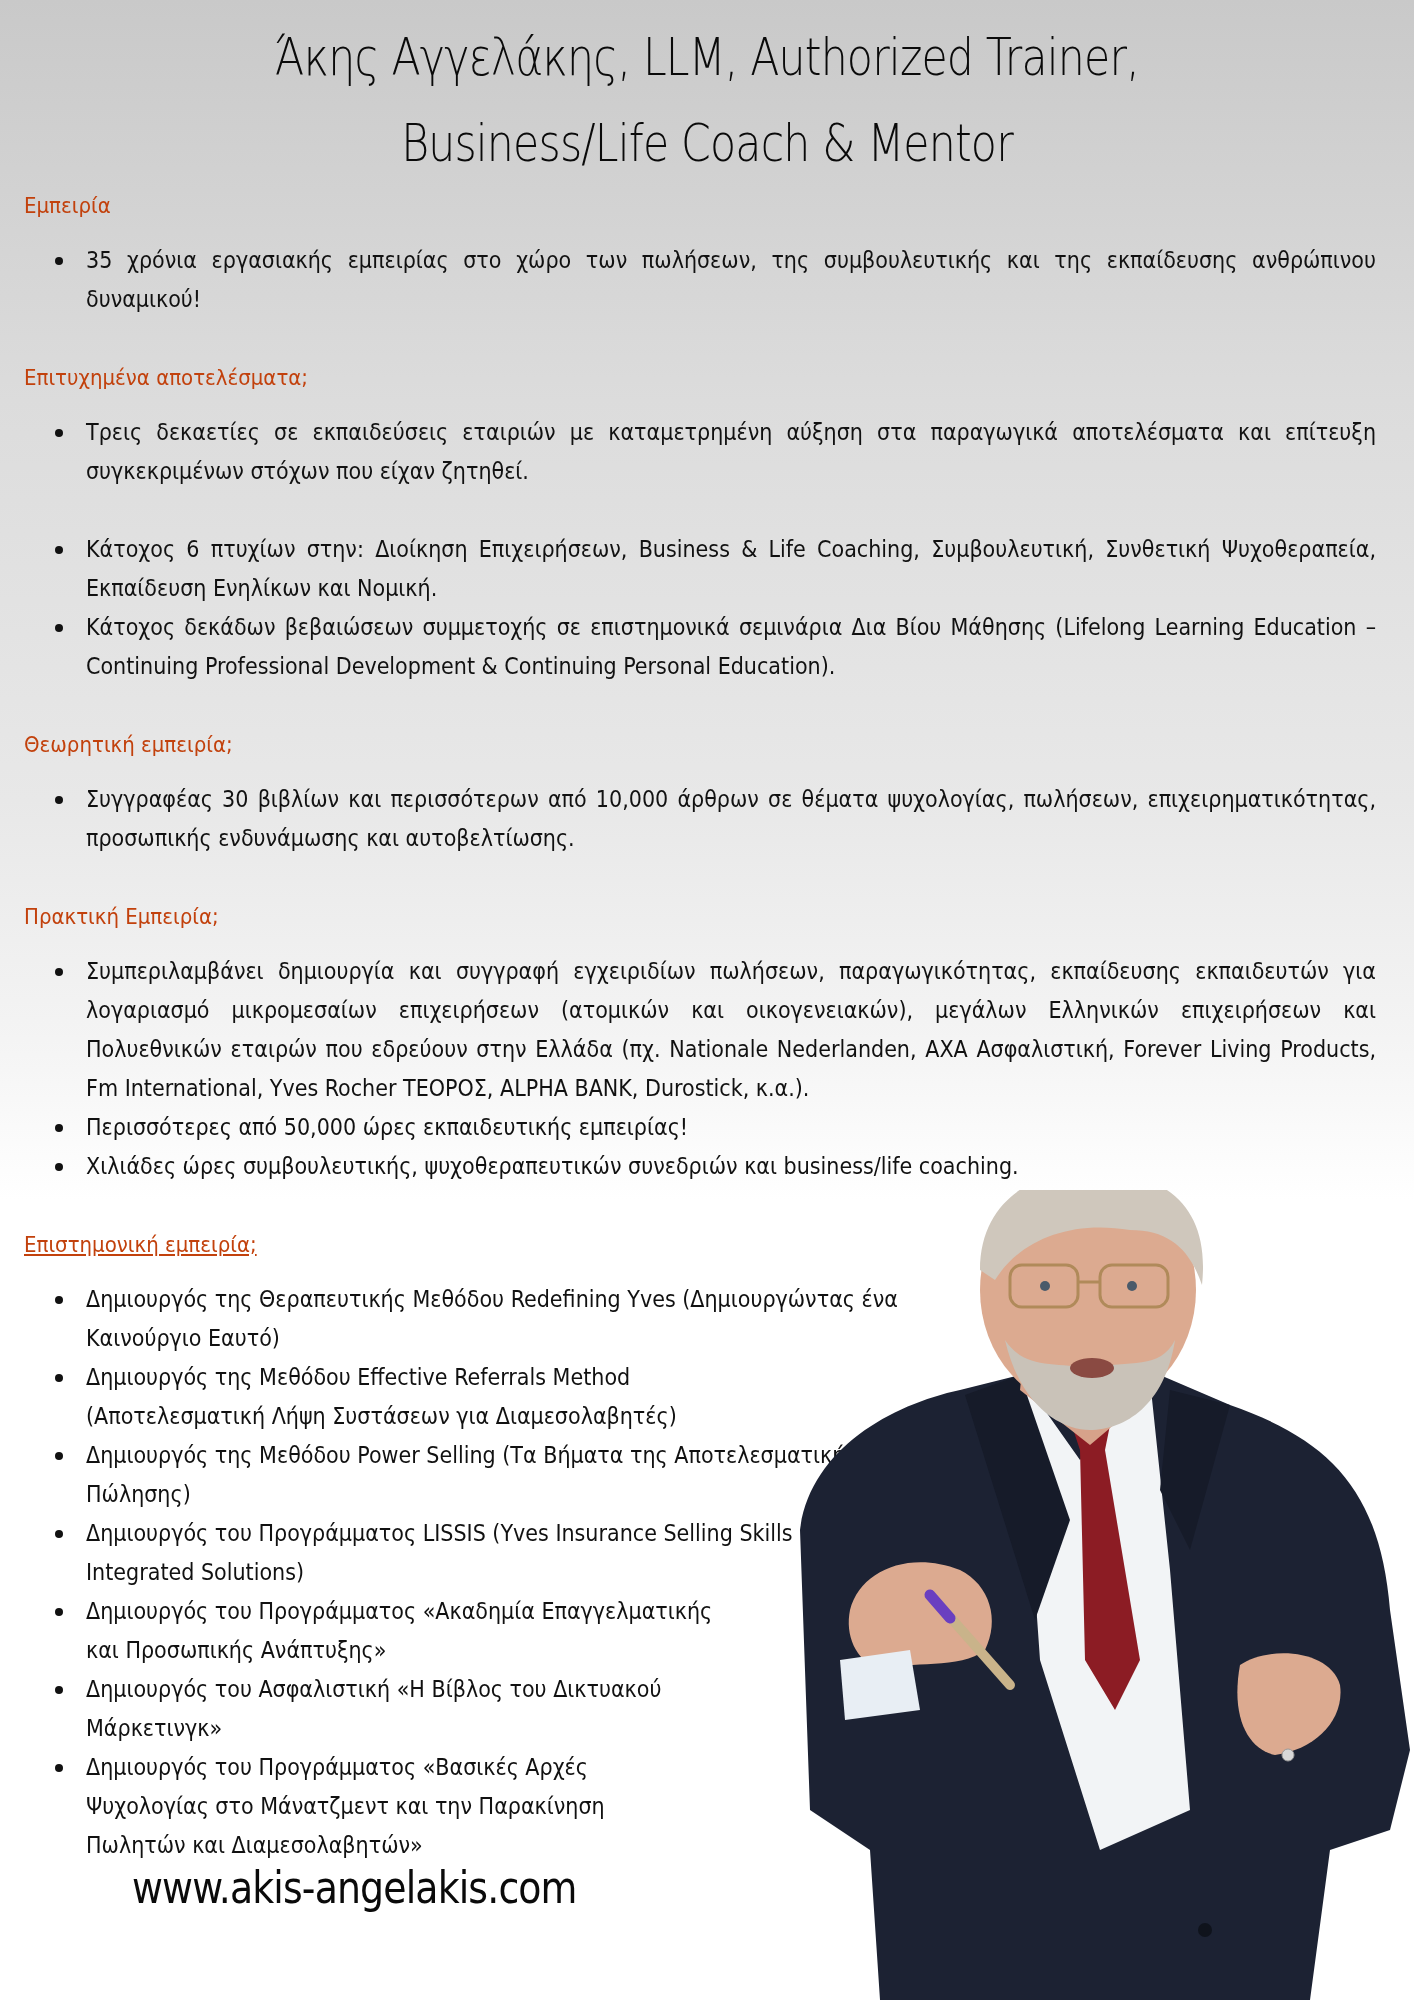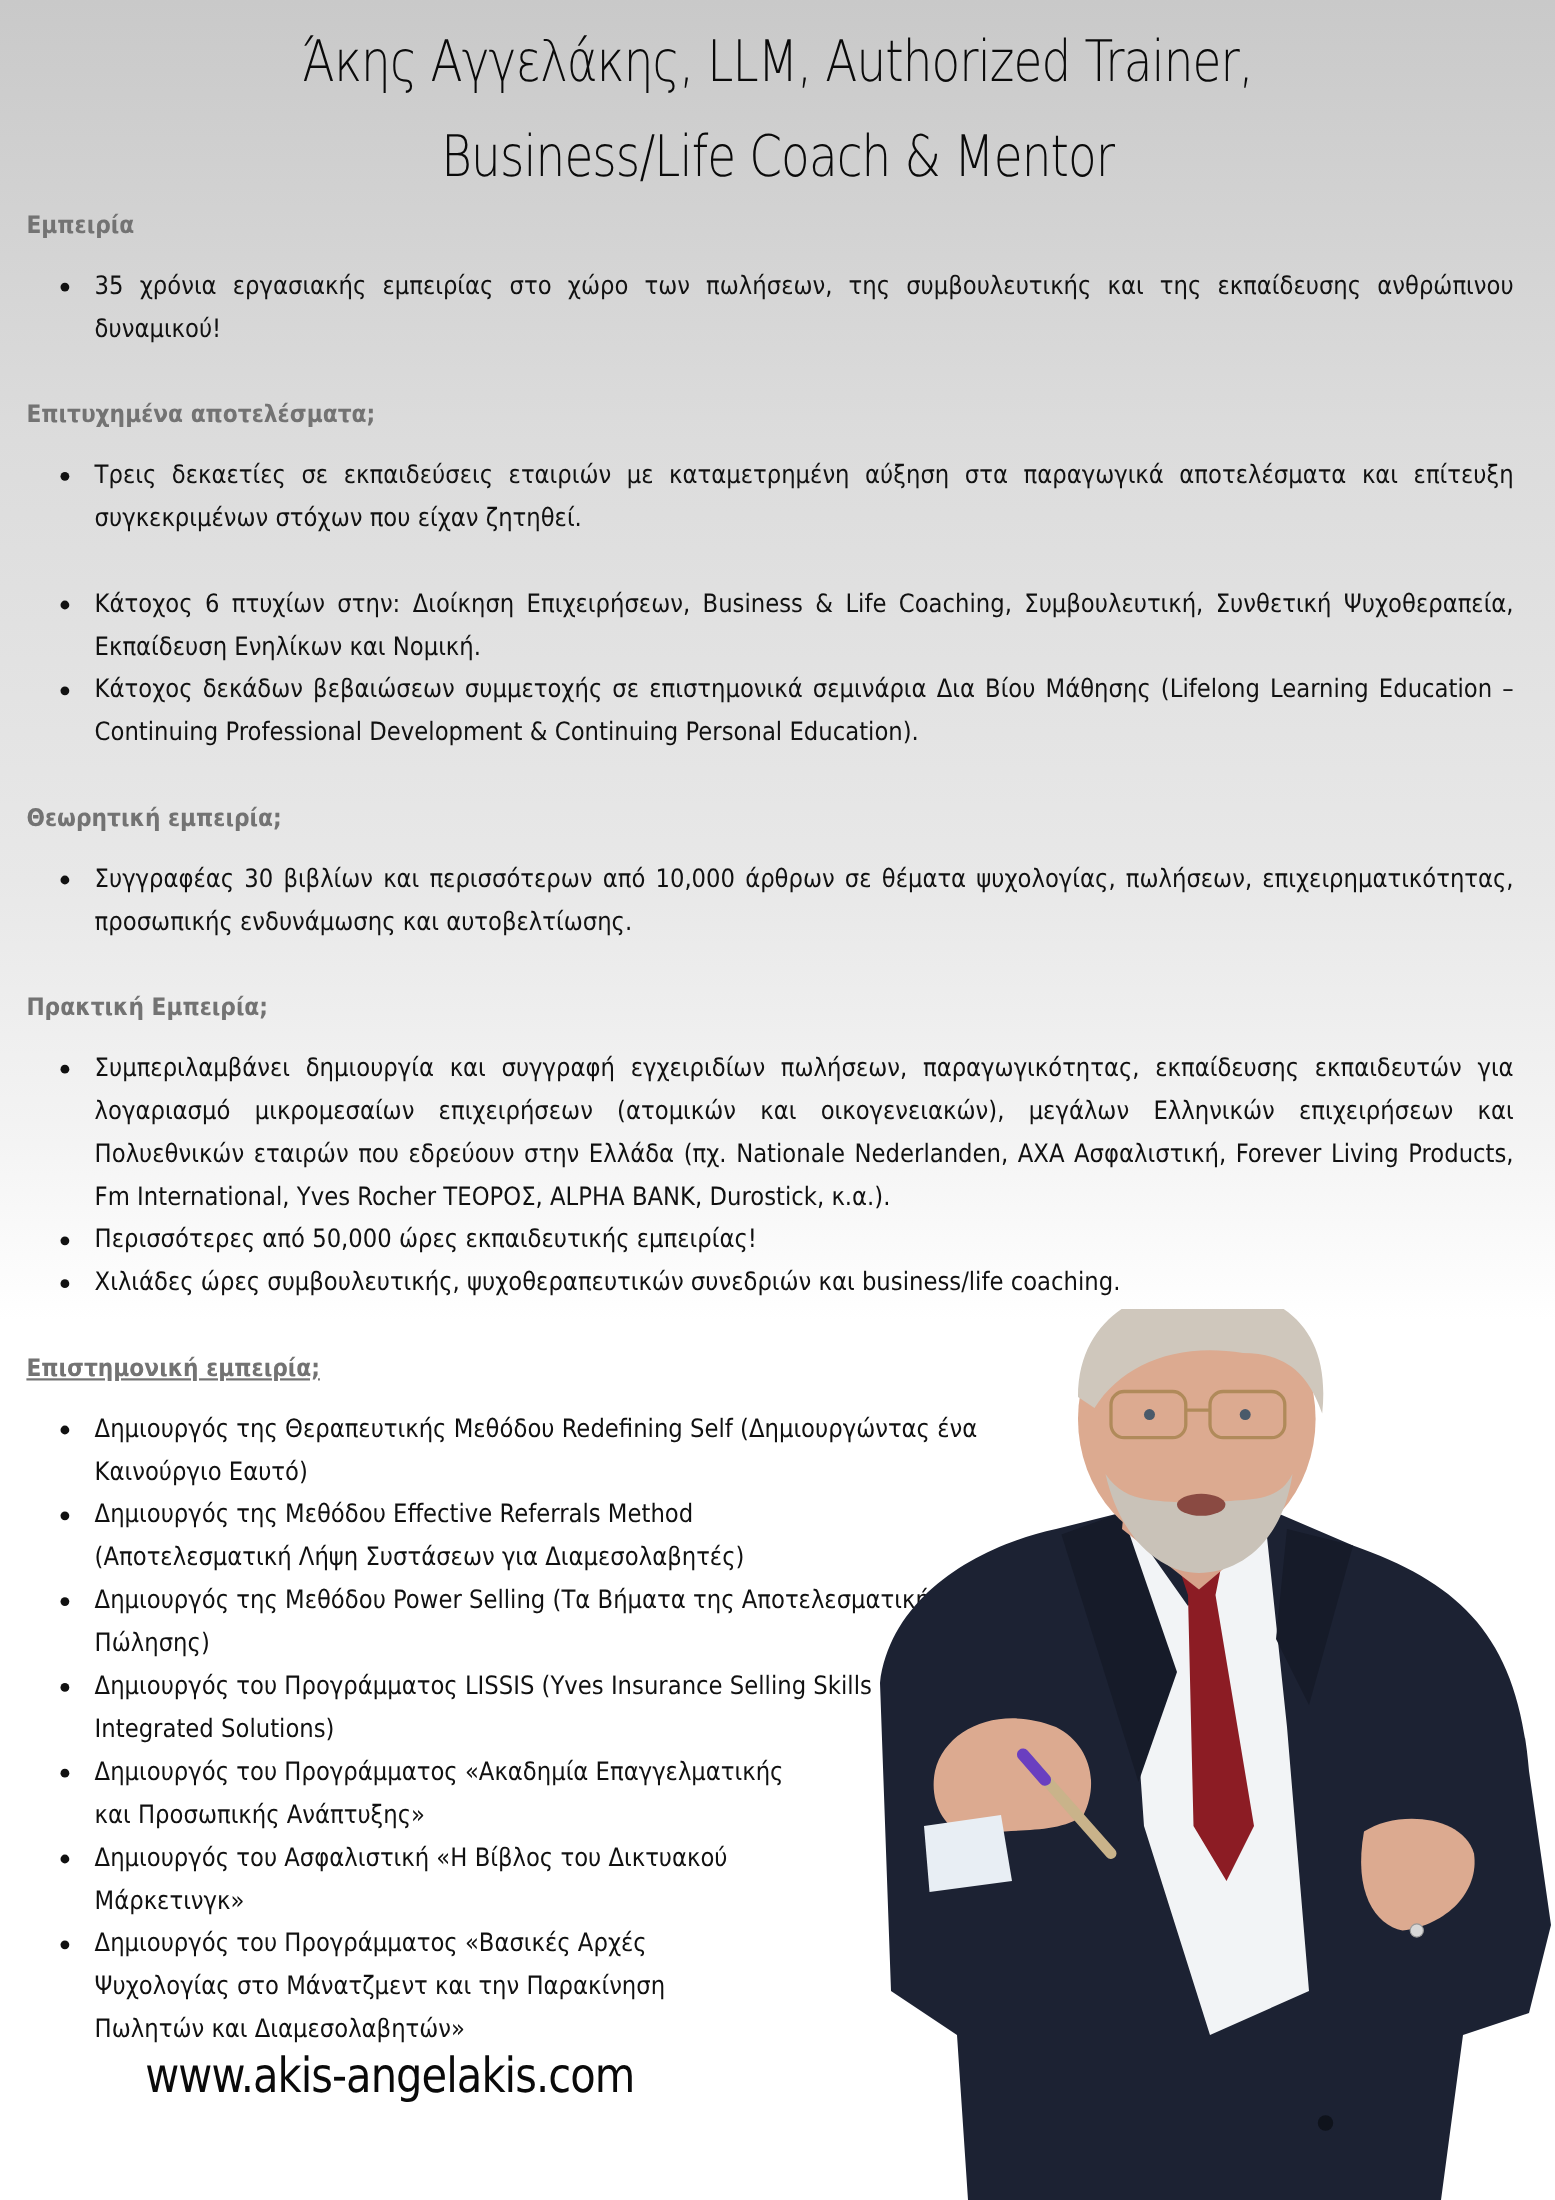--- a/index.html
+++ b/index.html
@@ -13,21 +13,21 @@
     position: absolute; left: 0; right: 0; top: 14px; text-align: center;
     font-family: "DejaVu Sans", sans-serif; font-weight: 300;
     font-size: 52px; line-height: 86px; letter-spacing: -1px; color: #0a0a0a;
     transform: scaleX(0.82); transform-origin: center top;
   }
   .content {
     position: absolute; left: 24px; top: 186px; width: 1368px;
     font-size: 23px; line-height: 39px;
   }
   .section { margin-bottom: 39px; }
-  .section-head { font-size: 22px; line-height: 39px; color: #737373; font-weight: bold; }
+  .section-head { font-size: 22px; line-height: 39px; color: #c2410c; }
   .section-head.underline { text-decoration: underline; }
   ul { margin: 16px; padding: 0 0 0 46px; list-style: none; }
   li { position: relative; text-align: justify; }
   li::before {
     content: ""; position: absolute; left: -31px; top: 16px;
     width: 8px; height: 8px; border-radius: 50%; background: #111;
   }
   .sec-sci ul li { text-align: left; }
   .website {
     position: absolute; left: 132px; top: 1862px;
@@ -75,21 +75,21 @@
     <div class="section-head">Πρακτική Εμπειρία;</div>
     <ul>
       <li>Συμπεριλαμβάνει δημιουργία και συγγραφή εγχειριδίων πωλήσεων, παραγωγικότητας, εκπαίδευσης εκπαιδευτών για λογαριασμό μικρομεσαίων επιχειρήσεων (ατομικών και οικογενειακών), μεγάλων Ελληνικών επιχειρήσεων και Πολυεθνικών εταιρών που εδρεύουν στην Ελλάδα (πχ. Nationale Nederlanden, AXA Ασφαλιστική, Forever Living Products, Fm International, Yves Rocher ΤΕΟΡΟΣ, ALPHA BANK, Durostick,  κ.α.).</li>
       <li>Περισσότερες από 50,000 ώρες εκπαιδευτικής εμπειρίας!</li>
       <li>Χιλιάδες ώρες συμβουλευτικής, ψυχοθεραπευτικών συνεδριών και business/life coaching.</li>
     </ul>
   </div>
   <div class="section sec-sci">
     <div class="section-head underline">Επιστημονική εμπειρία;</div>
     <ul id="sci-list">
-        <li><span>Δημιουργός της Θεραπευτικής Μεθόδου Redefining Self (Δημιουργώντας ένα</span><br><span>Καινούργιο Εαυτό)</span></li>
+        <li><span>Δημιουργός της Θεραπευτικής Μεθόδου Redefining Yves (Δημιουργώντας ένα</span><br><span>Καινούργιο Εαυτό)</span></li>
         <li><span>Δημιουργός της Μεθόδου Effective Referrals Method</span><br><span>(Αποτελεσματική Λήψη Συστάσεων για Διαμεσολαβητές)</span></li>
         <li><span>Δημιουργός της Μεθόδου Power Selling (Τα Βήματα της Αποτελεσματικής</span><br><span>Πώλησης)</span></li>
         <li><span>Δημιουργός του Προγράμματος LISSIS (Yves Insurance Selling Skills</span><br><span>Integrated Solutions)</span></li>
         <li><span>Δημιουργός του Προγράμματος «Ακαδημία Επαγγελματικής</span><br><span>και Προσωπικής Ανάπτυξης»</span></li>
         <li><span>Δημιουργός του Ασφαλιστική «Η Βίβλος του Δικτυακού</span><br><span>Μάρκετινγκ»</span></li>
         <li><span>Δημιουργός του Προγράμματος «Βασικές Αρχές</span><br><span>Ψυχολογίας στο Μάνατζμεντ και την Παρακίνηση</span><br><span>Πωλητών και Διαμεσολαβητών»</span></li>
       </ul>
   </div>
 </div>
 

